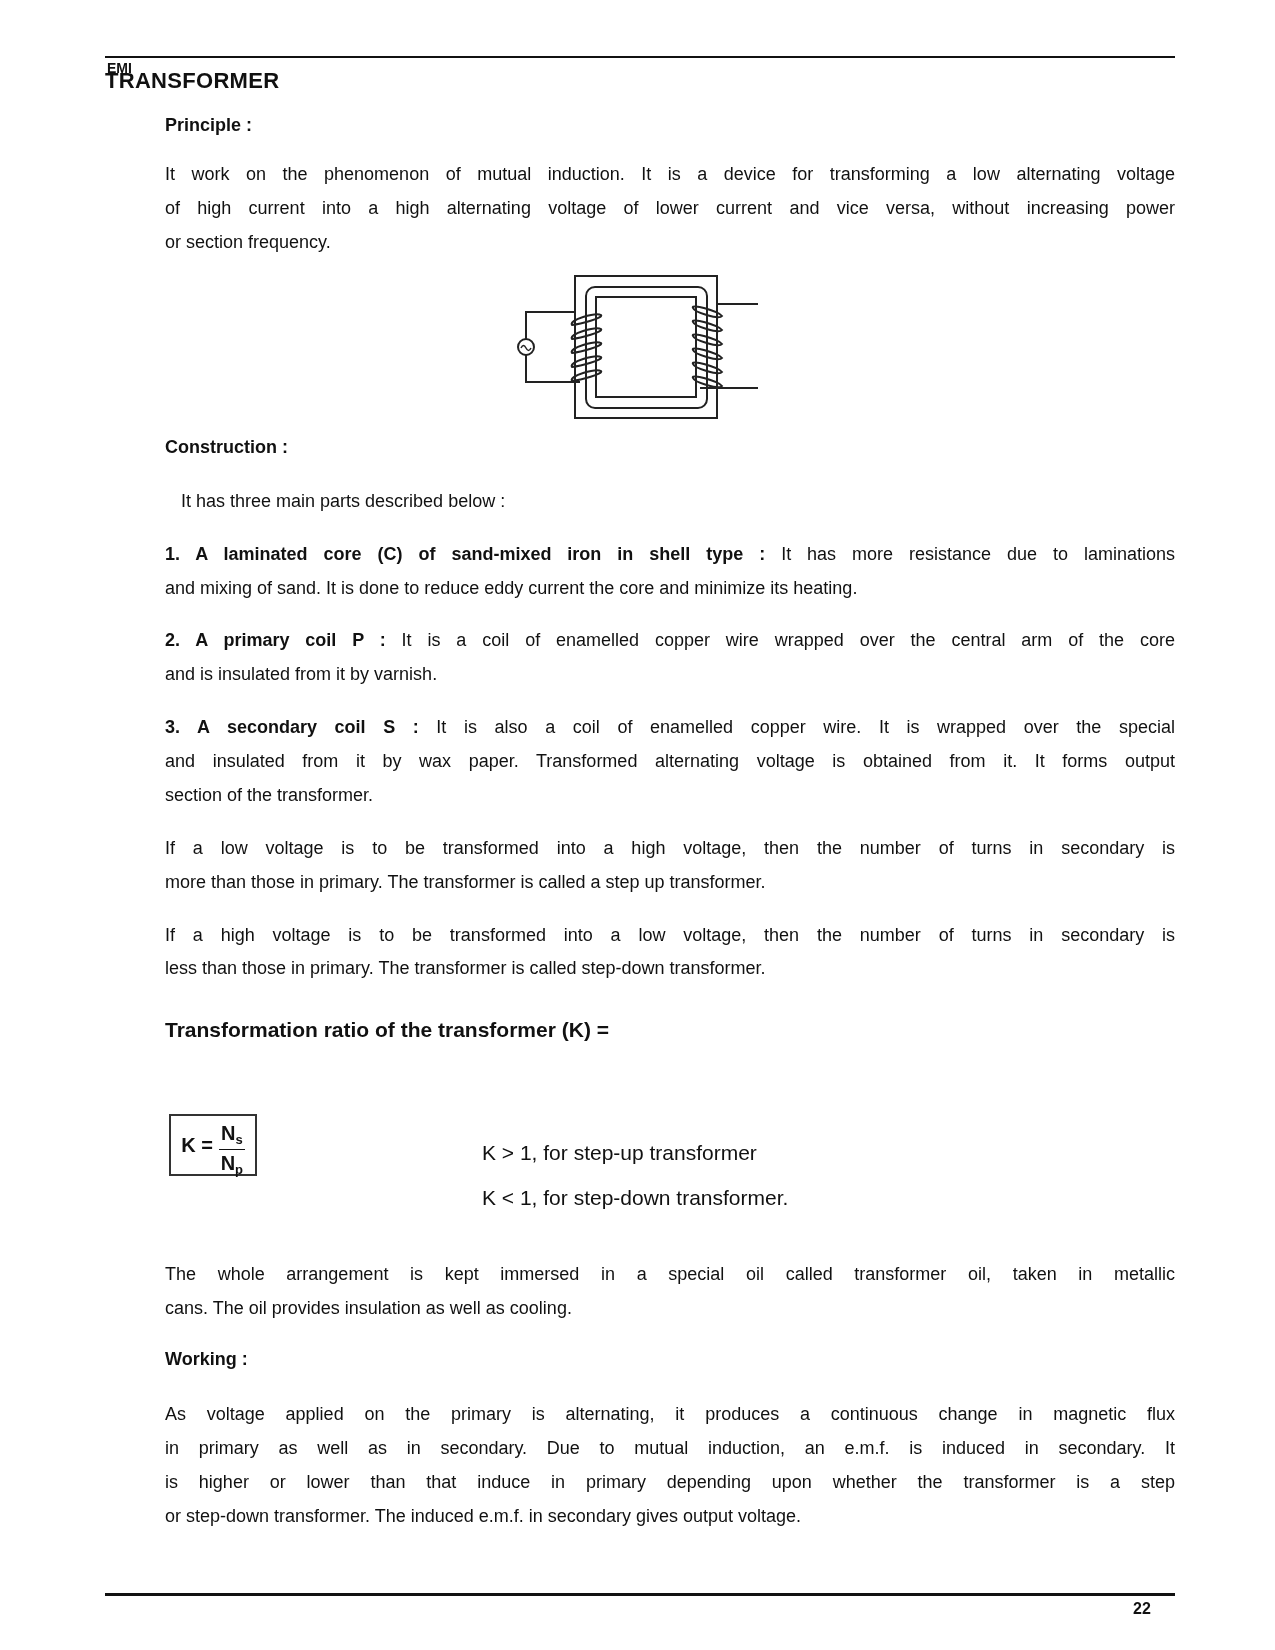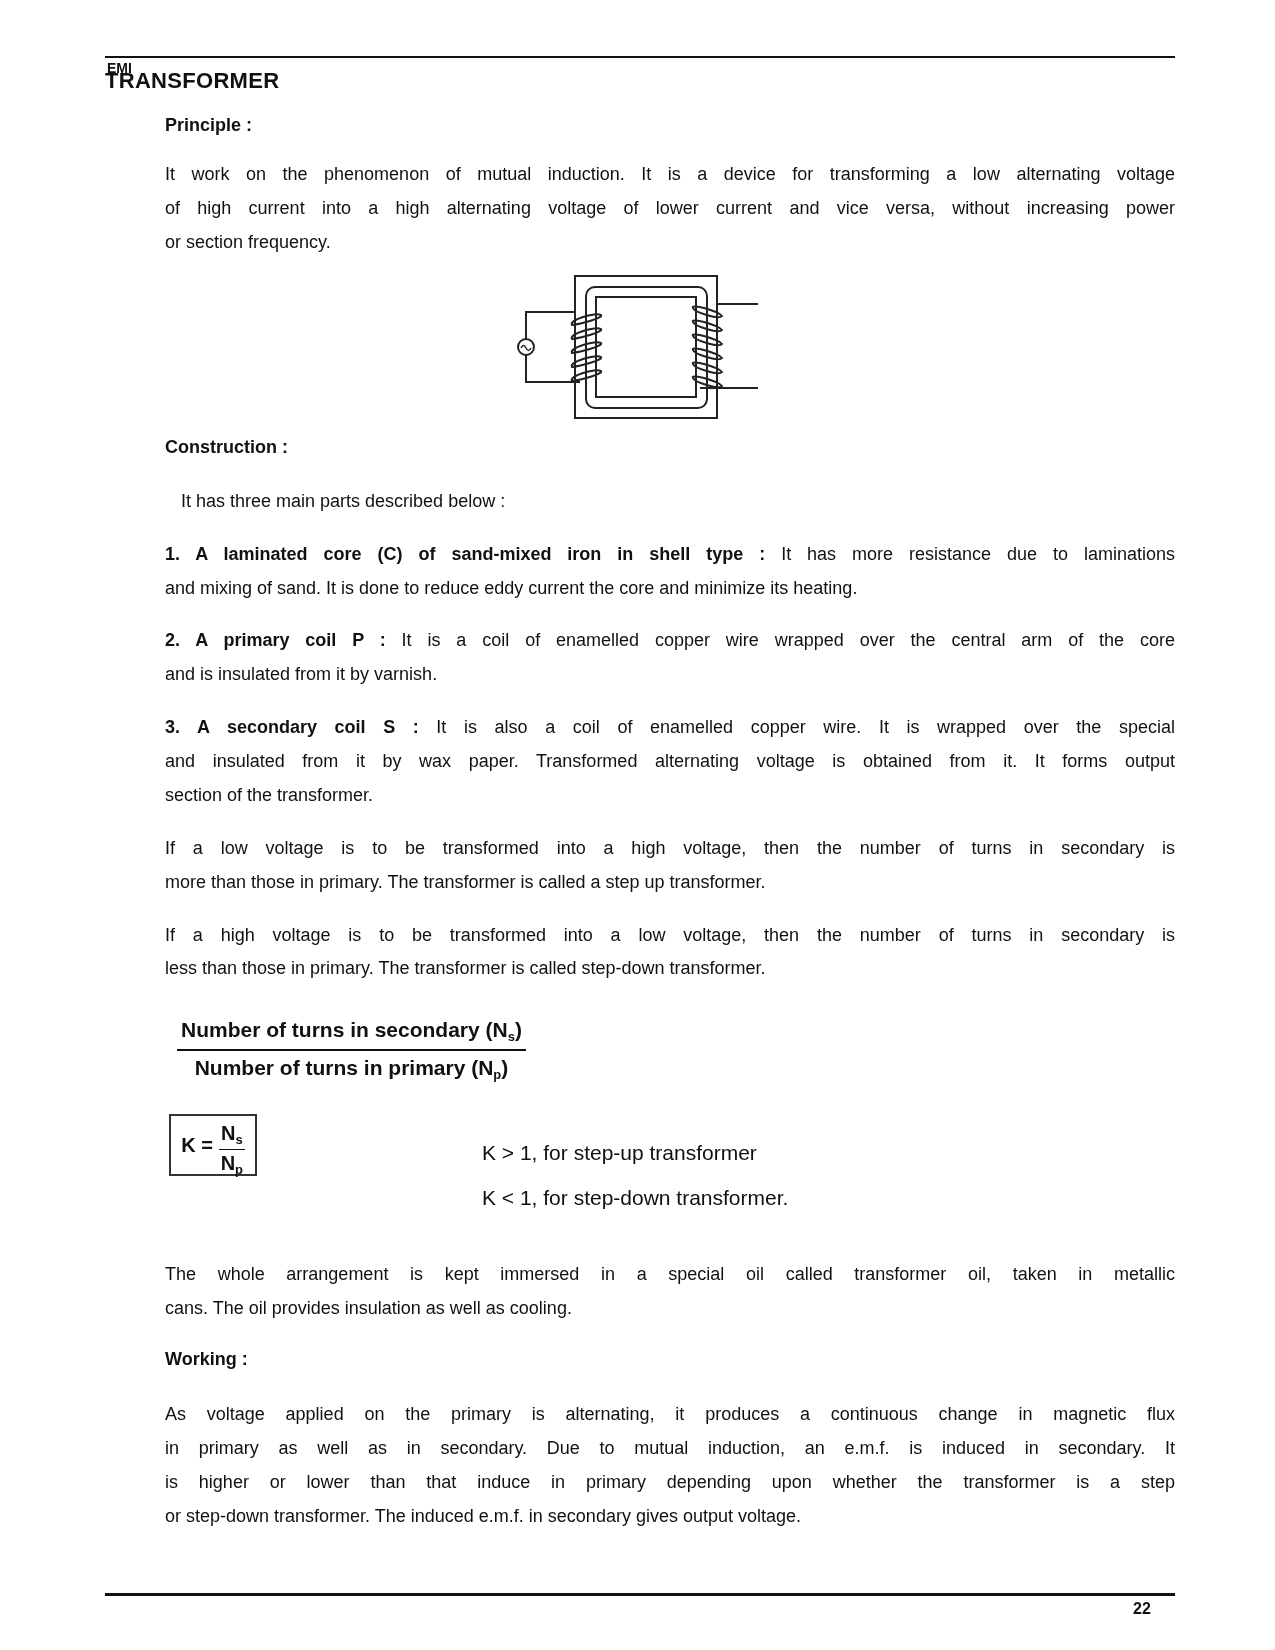--- a/index.html
+++ b/index.html
@@ -79,24 +79,21 @@
 <div class="abs line" style="top:749px;">and insulated from it by wax paper. Transformed alternating voltage is obtained from it. It forms output</div>
 <div class="abs line last" style="top:783px;">section of the transformer.</div>
 
 <div class="abs line" style="top:836px;">If a low voltage is to be transformed into a high voltage, then the number of turns in secondary is</div>
 <div class="abs line last" style="top:870px;">more than those in primary. The transformer is called a step up transformer.</div>
 
 <div class="abs line" style="top:923px;">If a high voltage is to be transformed into a low voltage, then the number of turns in secondary is</div>
 <div class="abs line last" style="top:956px;">less than those in primary. The transformer is called step-down transformer.</div>
 
 <div class="abs formula">
-  <span class="frac">
-    <span class="num"><span>Number of turns in secondary (N</span><sub>s</sub><span>)</span></span>
-    <span class="den"><span>Number of turns in primary (N</span><sub>p</sub><span>)</span></span>
-  </span>
+  <span>Transformation ratio of the transformer (K) =</span>
 </div>
 
 <div class="abs kbox">
   <span>K =</span>
   <span class="frac">
     <span class="num"><span>N</span><sub>s</sub></span>
     <span class="den"><span>N</span><sub>p</sub></span>
   </span>
 </div>
 

